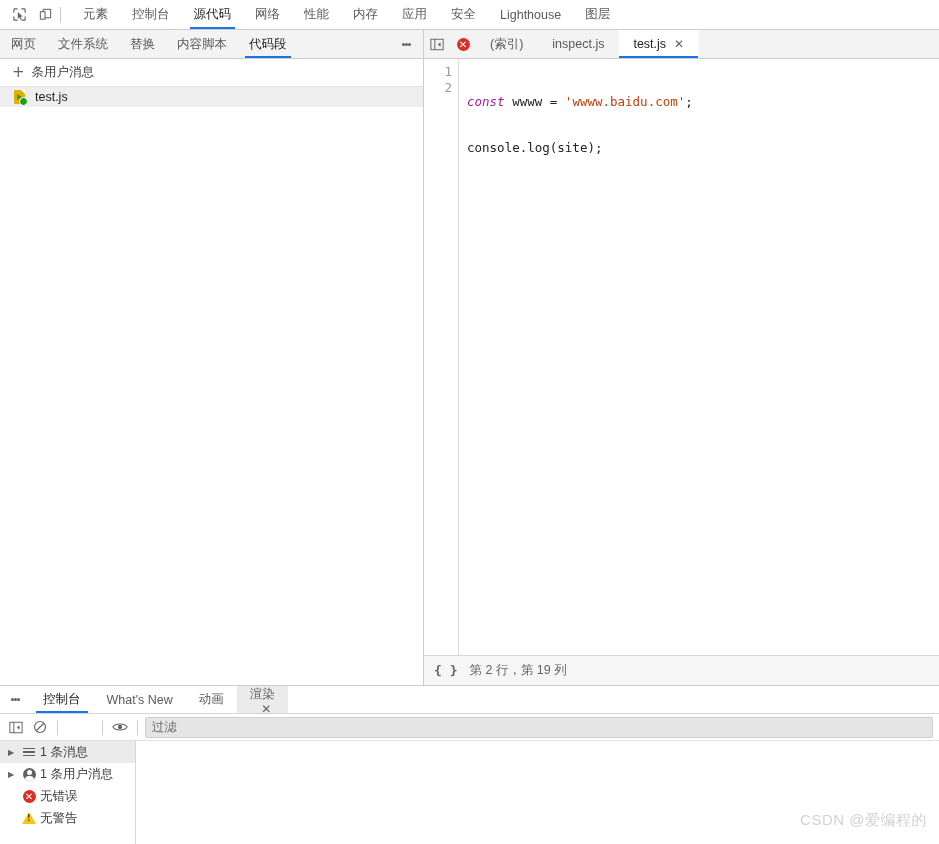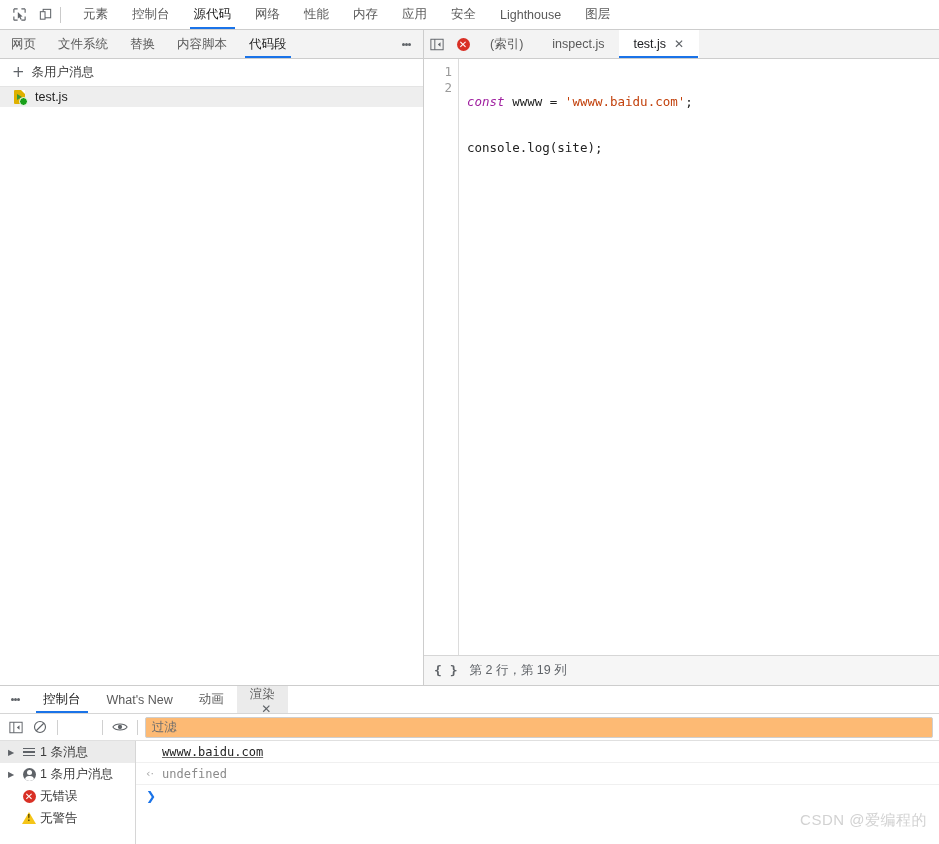--- a/index.html
+++ b/index.html
@@ -255,21 +255,21 @@
   .ct-icon { width: 24px; height: 24px; display: flex; align-items: center; justify-content: center; cursor: pointer; }
   .ct-sep { width: 1px; height: 15px; background: #d0d0d0; margin: 0 5px; }
   .ctx-select {
     display: flex; align-items: center; cursor: pointer;
     font-size: 12px; color: #3c3c3c; padding: 0 3px; margin-top: 48px;
   }
   .caret { margin-left: 5px; font-size: 8px; color: #5f6368; font-family: "DejaVu Sans", sans-serif; }
   .filterbox {
     flex: 1; height: 19px; margin: 0 6px 0 2px;
     border: 1px solid #cfcfcf; border-radius: 2px;
-    background: #fdba74;
+    background: #e5e5e5;
     display: flex; align-items: center;
     padding: 0 6px;
     font-size: 12.5px; color: #6d6d6d;
   }
 
   .consolebody { flex: 1; display: flex; min-height: 0; }
   .consolesidebar {
     width: 135px; min-width: 135px;
     border-right: 1px solid #d6d6d6;
     background: #fff;
@@ -572,30 +572,17 @@
         </div>
         <div class="csi">
           <span class="tri empty">▶</span>
           <span class="csi-ic">
             <span class="warnTri"></span>
           </span>
           <span>无警告</span>
         </div>
       </div>
 
-      <div class="consolemessages">
-        <div class="msgrow">
-          <span class="msg-arrow"></span>
-          <span class="msgtext link">wwww.baidu.com</span>
-        </div>
-        <div class="msgrow">
-          <span class="msg-arrow">‹·</span>
-          <span class="msgtext dim">undefined</span>
-        </div>
-        <div class="promptrow">
-          <span class="prompt-caret">❯</span>
-        </div>
-      </div>
     </div>
   </div>
 
   <div class="watermark">CSDN @爱编程的</div>
 </div>
 
 </body></html>

